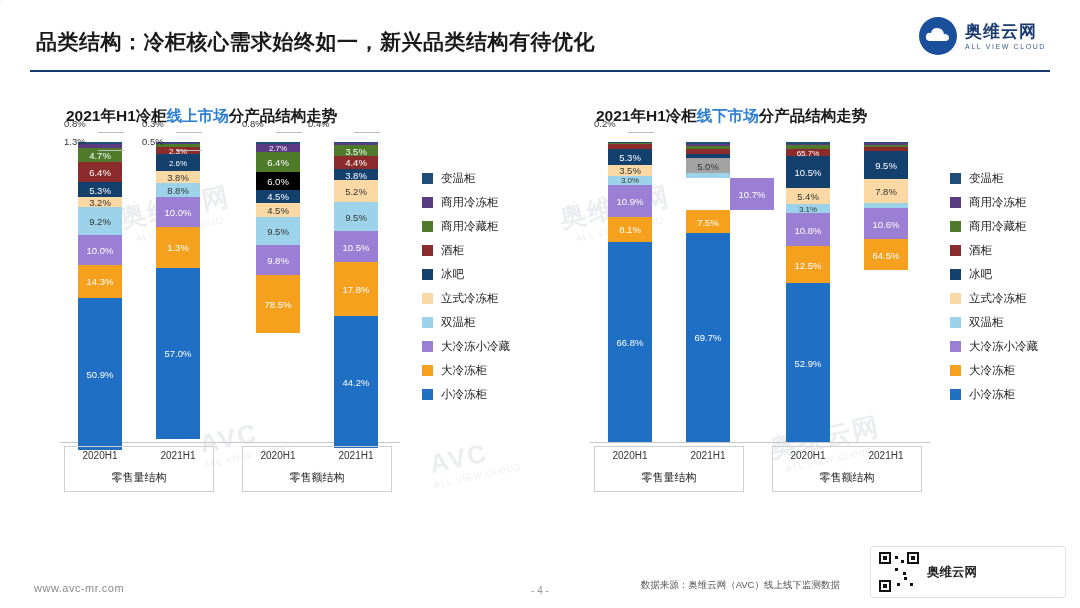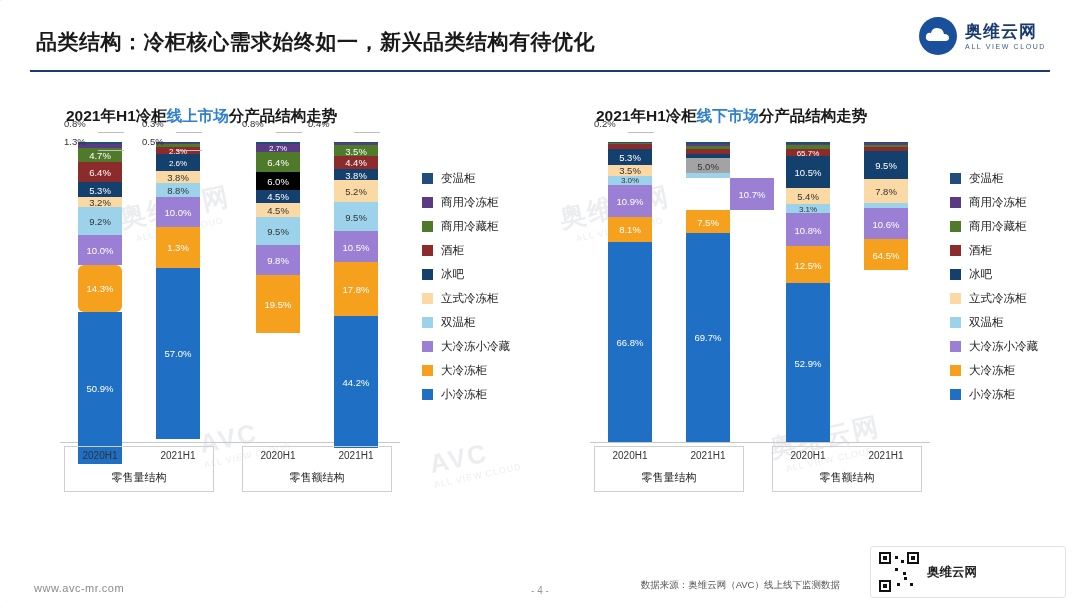--- a/index.html
+++ b/index.html
@@ -143,21 +143,21 @@
         </div>
         <div class="seg" style="height: 9.6px; background: rgb(251, 217, 165);">
           <span class="seg-lbl dark">3.2%</span>
         </div>
         <div class="seg" style="height: 27.6px; background: rgb(156, 211, 234);">
           <span class="seg-lbl dark">9.2%</span>
         </div>
         <div class="seg" style="height: 30px; background: rgb(155, 127, 212);">
           <span class="seg-lbl">10.0%</span>
         </div>
-        <div class="seg" style="height: 47px; background: rgb(245, 161, 30); border-radius: 6px;">
+        <div class="seg" style="height: 33px; background: rgb(245, 161, 30);">
           <span class="seg-lbl">14.3%</span>
         </div>
         <div class="seg" style="height: 152.7px; background: rgb(31, 111, 196);">
           <span class="seg-lbl">50.9%</span>
         </div>
       </div>
       <div class="cat-lbl" style="left: 12px; top: 308px; width: 56px;">2020H1</div>
       <div class="callout" style="left: 4px; top: -24px;">0.8%</div>
       <div class="lead" style="left: 38px; top: -10px; width: 26px;"></div>
       <div class="callout" style="left: 4px; top: -6px;">1.3%</div>
@@ -210,21 +210,21 @@
         <div class="seg" style="height: 13.5px; background: rgb(251, 217, 165);">
           <span class="seg-lbl dark">4.5%</span>
         </div>
         <div class="seg" style="height: 28.5px; background: rgb(156, 211, 234);">
           <span class="seg-lbl dark">9.5%</span>
         </div>
         <div class="seg" style="height: 29.4px; background: rgb(155, 127, 212);">
           <span class="seg-lbl">9.8%</span>
         </div>
         <div class="seg" style="height: 58.5px; background: rgb(245, 161, 30);">
-          <span class="seg-lbl">19.5%</span>
+          <span class="seg-lbl">78.5%</span>
         </div>
       </div>
       <div class="cat-lbl" style="left: 190px; top: 308px; width: 56px;">2020H1</div>
       <div class="callout" style="left: 182px; top: -24px;">0.8%</div>
       <div class="lead" style="left: 216px; top: -10px; width: 26px;"></div>
       <div class="bar-col" style="left: 274px; top: 0px; width: 44px; height: 300px;">
         <div class="seg" style="height: 1.2px; background: rgb(31, 78, 121);"></div>
         <div class="seg" style="height: 2.1px; background: rgb(90, 58, 130);"></div>
         <div class="seg" style="height: 10.5px; background: rgb(78, 122, 42);">
           <span class="seg-lbl">3.5%</span>

